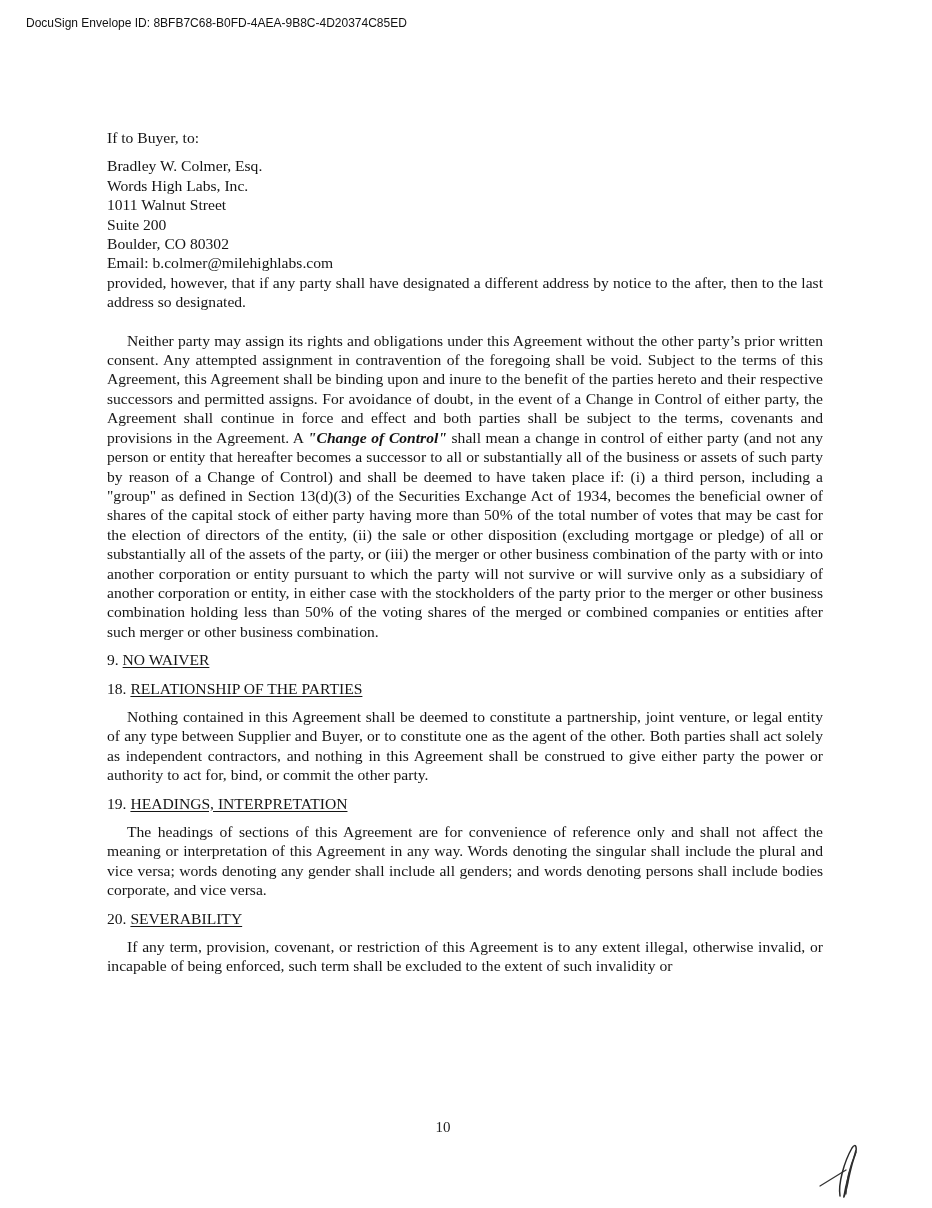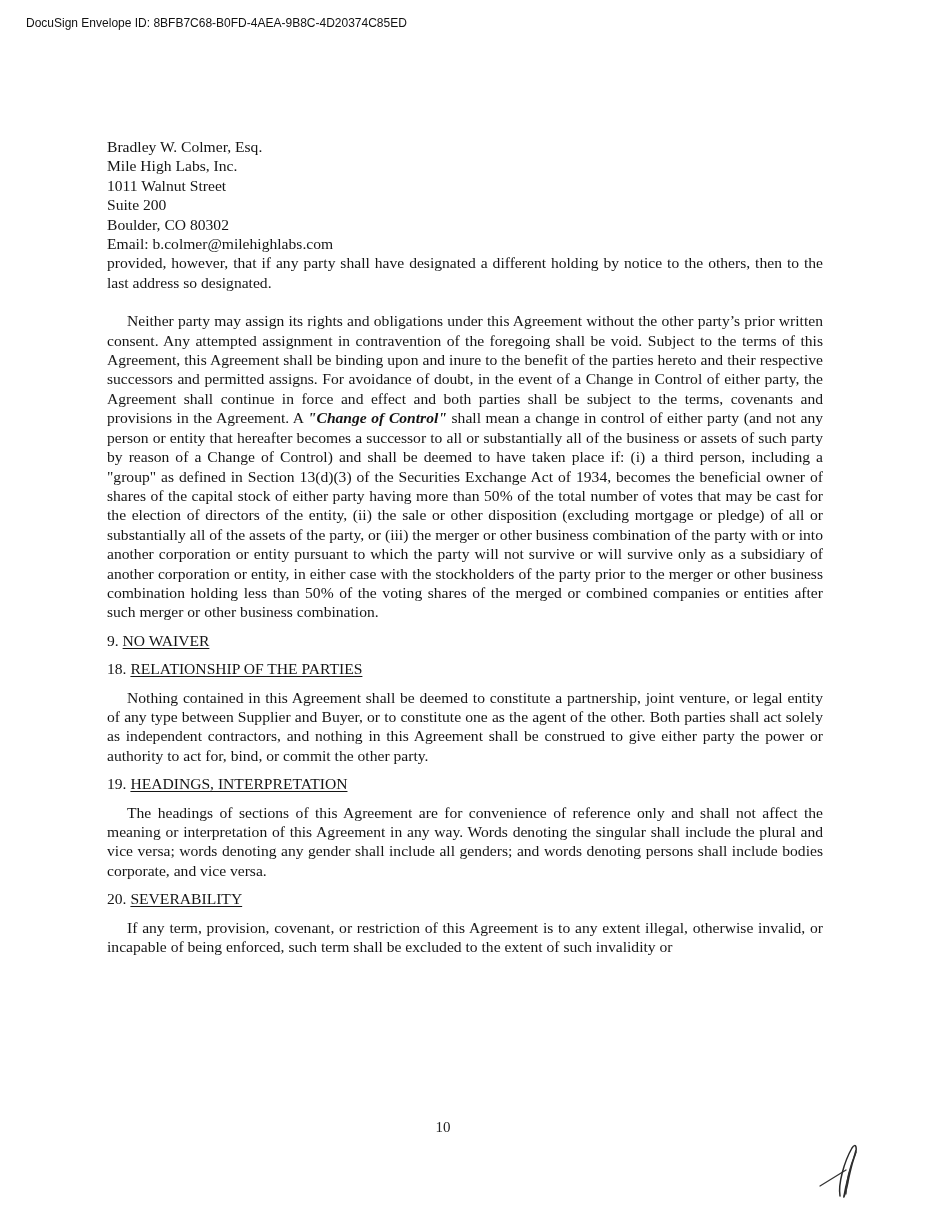--- a/index.html
+++ b/index.html
@@ -78,31 +78,32 @@
       height: 62px;
     }
   </style>
 </head>
 <body>
 
 <div class="envelope-id">DocuSign Envelope ID: 8BFB7C68-B0FD-4AEA-9B8C-4D20374C85ED</div>
 
 <div class="page-body">
 
+  <div class="intro">If to Buyer, to:</div>
 
   <div class="address">
     <div>Bradley W. Colmer, Esq.</div>
-    <div>Mile High Labs, Inc.</div>
+    <div>Words High Labs, Inc.</div>
     <div>1011 Walnut Street</div>
     <div>Suite 200</div>
     <div>Boulder, CO 80302</div>
     <div>Email: b.colmer@milehighlabs.com</div>
   </div>
 
-  <p>provided, however, that if any party shall have designated a different holding by notice to the others, then to the last address so designated.</p>
+  <p>provided, however, that if any party shall have designated a different address by notice to the after, then to the last address so designated.</p>
 
   <p class="indent sec16-body"><span>Neither party may assign its rights and obligations under this Agreement without the other party’s prior written consent. Any attempted assignment in contravention of the foregoing shall be void. Subject to the terms of this Agreement, this Agreement shall be binding upon and inure to the benefit of the parties hereto and their respective successors and permitted assigns.  For avoidance of doubt, in the event of a Change in Control of either party, the Agreement shall continue in force and effect and both parties shall be subject to the terms, covenants and provisions in the Agreement.  A </span><span class="bi">"Change of Control"</span><span> shall mean a change in control of either party (and not any person or entity that hereafter becomes a successor to all or substantially all of the business or assets of such party by reason of a Change of Control) and shall be deemed to have taken place if: (i) a third person, including a "group" as defined in Section 13(d)(3) of the Securities Exchange Act of 1934, becomes the beneficial owner of shares of the capital stock of either party having more than 50% of the total number of votes that may be cast for the election of directors of the entity, (ii) the sale or other disposition (excluding mortgage or pledge) of all or substantially all of the assets of the party, or (iii) the merger or other business combination of the party with or into another corporation or entity pursuant to which the party will not survive or will survive only as a subsidiary of another corporation or entity, in either case with the stockholders of the party prior to the merger or other business combination holding less than 50% of the voting shares of the merged or combined companies or entities after such merger or other business combination.</span></p>
 
   <div class="section-head">
     <span>9.</span>
     <span class="title">NO WAIVER</span>
   </div>
 
   <div class="section-head">
     <span>18.</span>

